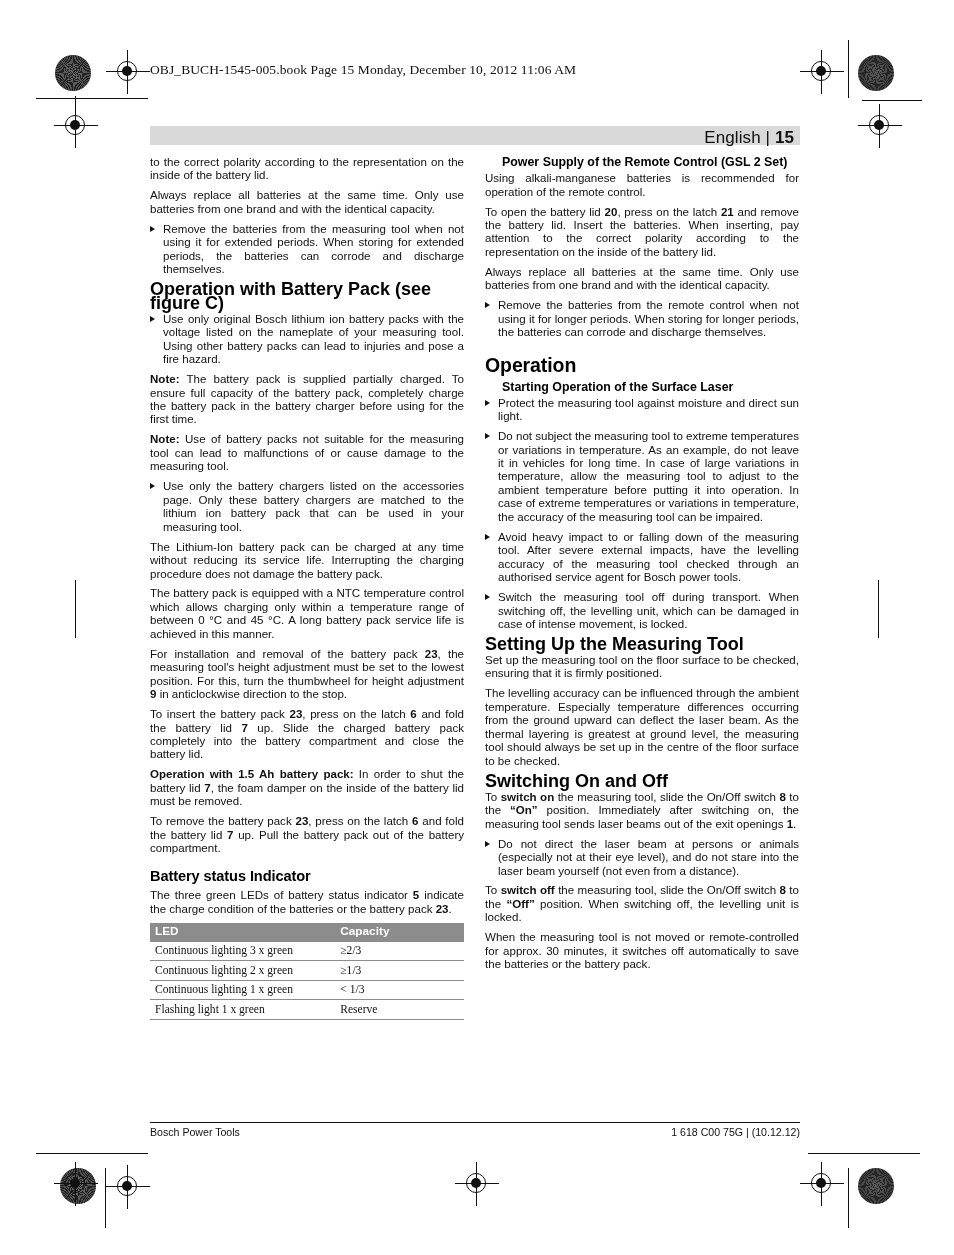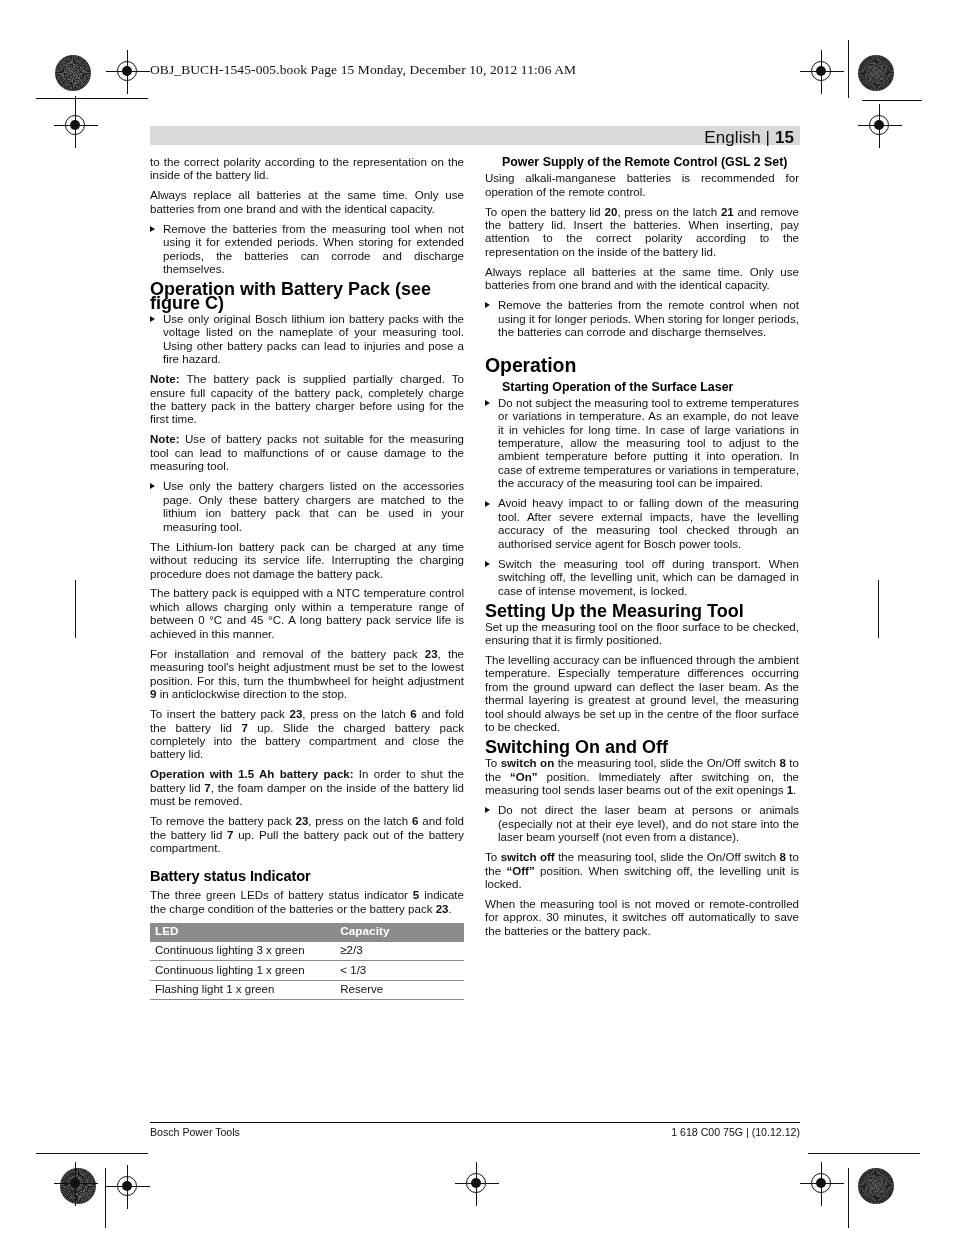--- a/index.html
+++ b/index.html
@@ -174,20 +174,21 @@
     text-align: left;
     padding: 2.5px 5px 3.5px 5px;
     font-size: 11.8px;
     line-height: 13px;
   }
   table.led-table td {
     border-bottom: 0.9px solid #8c8c8c;
     padding: 2.6px 5px 3px 5px;
     line-height: 13px;
     color: #111;
+    font-family: Liberation Serif, serif;
   }
   table.led-table td.cap { width: 41%; }
   table.led-table tr.row-first td { border-top: 0; }
 
   
   .page-foot {
     position: absolute;
     left: 150px;
     top: 1122px;
     width: 650px;
@@ -348,20 +349,24 @@
             <th>LED</th>
             <th class="cap">Capacity</th>
           </tr>
         </thead>
         <tbody>
           <tr class="row-first">
             <td>Continuous lighting 3 x green</td>
             <td class="cap">≥2/3</td>
           </tr>
           <tr>
+            <td>Continuous lighting 2 x green</td>
+            <td class="cap">≥1/3</td>
+          </tr>
+          <tr>
             <td>Continuous lighting 1 x green</td>
             <td class="cap">&lt; 1/3</td>
           </tr>
           <tr>
             <td>Flashing light 1 x green</td>
             <td class="cap">Reserve</td>
           </tr>
         </tbody>
       </table>
 
@@ -381,20 +386,24 @@
 
       <div class="bullet">
         <span class="tri"></span>
         <b>Remove the batteries from the remote control when not using it for longer periods.</b><span> When storing for longer periods, the batteries can corrode and discharge themselves.</span>
       </div>
 
       <div class="h2" style="font-size:19.5px; margin-top:16px; margin-bottom:6px;">Operation</div>
 
       <div class="h3 first" style="font-size:12.4px;">Starting Operation of the Surface Laser</div>
 
+      <div class="bullet">
+        <span class="tri"></span>
+        <b>Protect the measuring tool against moisture and direct sun light.</b><span></span>
+      </div>
 
       <div class="bullet">
         <span class="tri"></span>
         <b>Do not subject the measuring tool to extreme temperatures or variations in temperature.</b><span> As an example, do not leave it in vehicles for long time. In case of large variations in temperature, allow the measuring tool to adjust to the ambient temperature before putting it into operation. In case of extreme temperatures or variations in temperature, the accuracy of the measuring tool can be impaired.</span>
       </div>
 
       <div class="bullet">
         <span class="tri"></span>
         <b>Avoid heavy impact to or falling down of the measuring tool.</b><span> After severe external impacts, have the levelling accuracy of the measuring tool checked through an authorised service agent for Bosch power tools.</span>
       </div>

